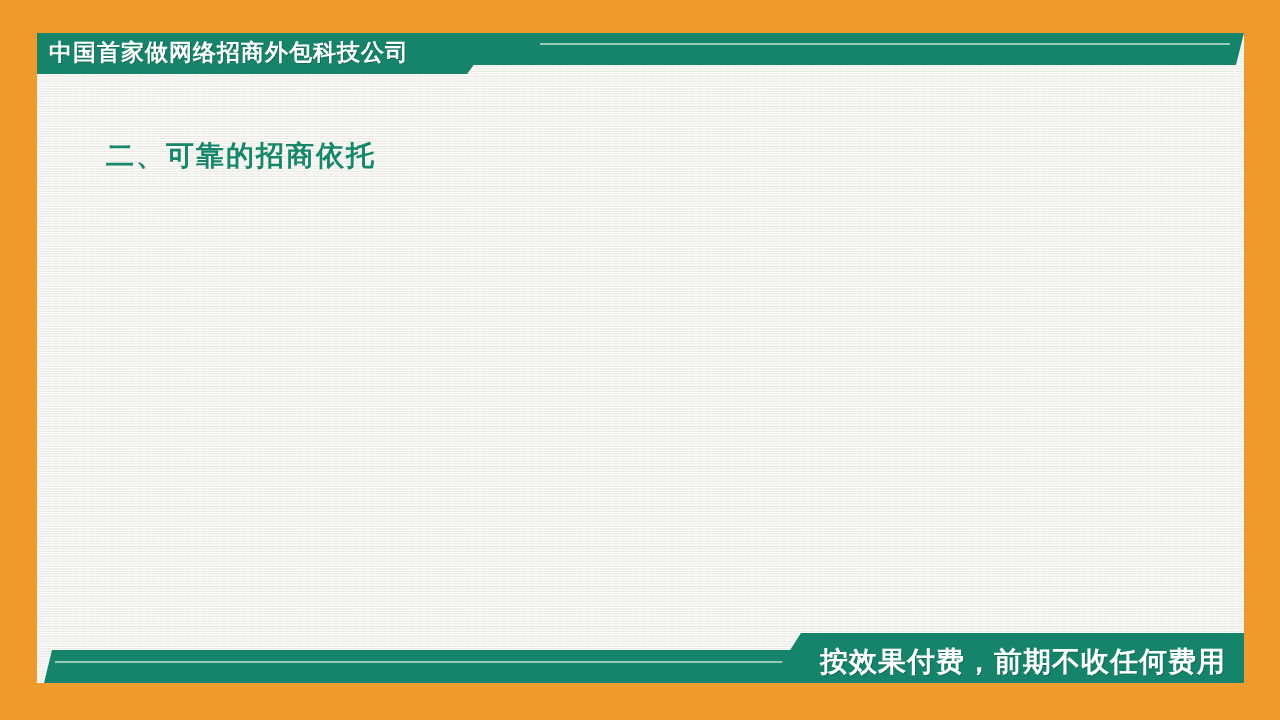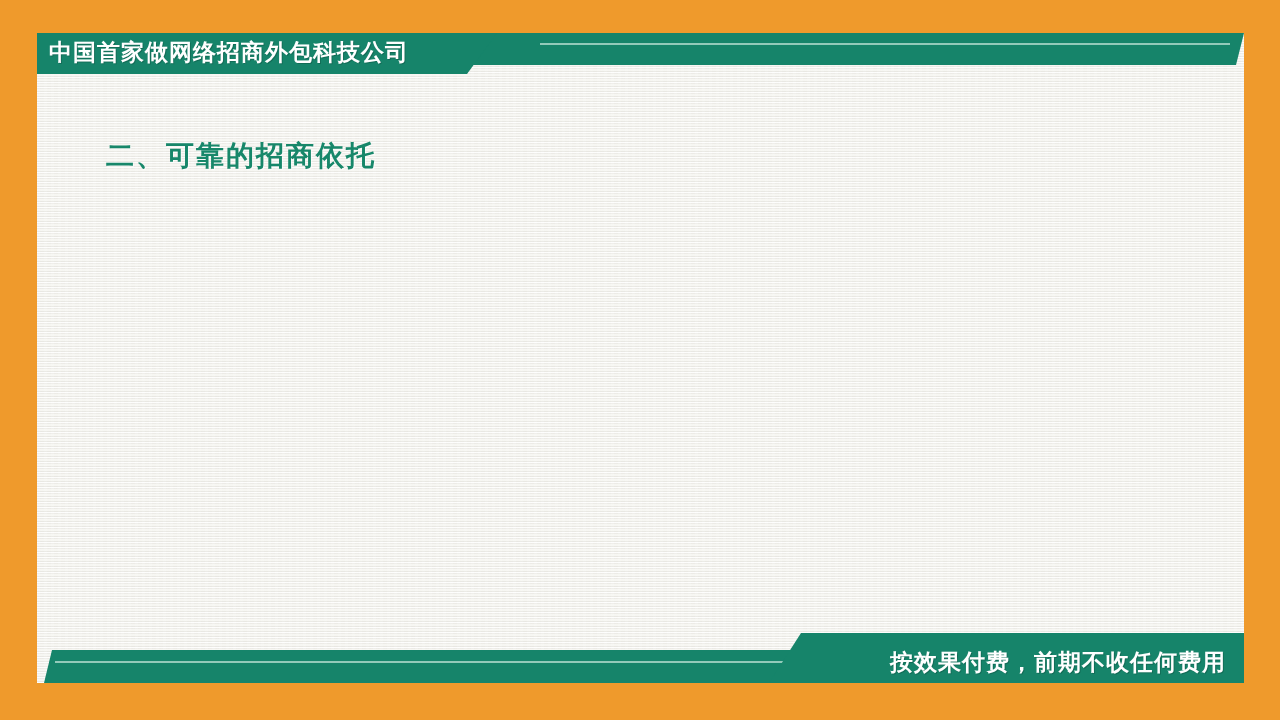--- a/index.html
+++ b/index.html
@@ -159,21 +159,21 @@
     bottom: 0;
     width: 475px;
     height: 50px;
     background: #16846a;
     clip-path: polygon(32px 0, 475px 0, 475px 50px, 0 50px);
   }
   .ftr-text {
     position: absolute;
     right: 18px;
     bottom: 5px;
-    font-size: 23px;
+    font-size: 28px;
     font-weight: bold;
     color: #ffffff;
     letter-spacing: 1px;
     line-height: 32px;
     white-space: nowrap;
     text-shadow: 1px 1px 0 rgba(0,0,0,0.18);
   }
 </style>
 </head>
 <body>

